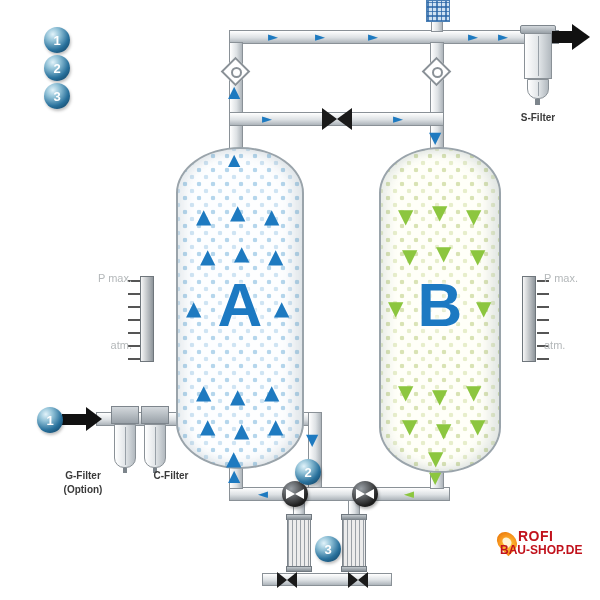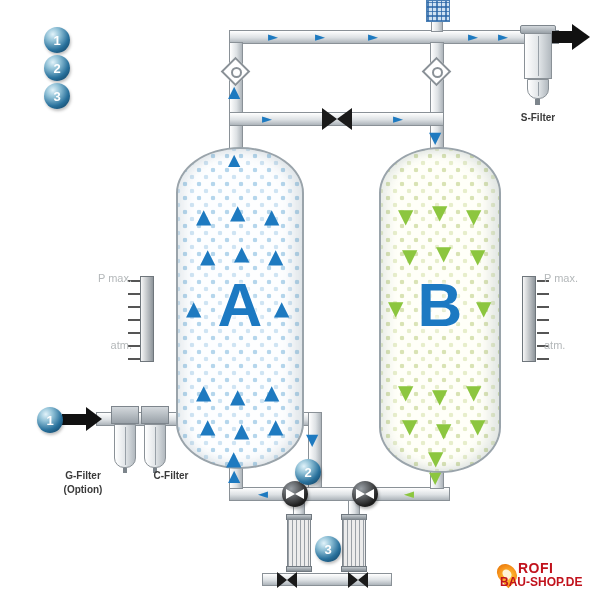--- a/index.html
+++ b/index.html
@@ -214,19 +214,19 @@
     </div>
   <div class="ball" style="left:315px;top:536px">
       <span>3</span>
     </div>
 
   <div class="lbl" style="left:510px;top:112px;width:56px">S-Filter</div>
   <div class="lbl" style="left:52px;top:470px;width:62px">G-Filter</div>
   <div class="lbl" style="left:52px;top:484px;width:62px">(Option)</div>
   <div class="lbl" style="left:142px;top:470px;width:58px">C-Filter</div>
 
-  <div class="logo" style="left:496px;top:560px;width:102px;height:36px">
+  <div class="logo" style="left:496px;top:528px;width:102px;height:36px">
     <div class="flame" style="left:2px;top:3px"></div>
     <div class="logo-t1">ROFI</div>
     <div class="logo-t2">BAU-SHOP.DE</div>
   </div>
 
 </div>
 
 </body></html>

